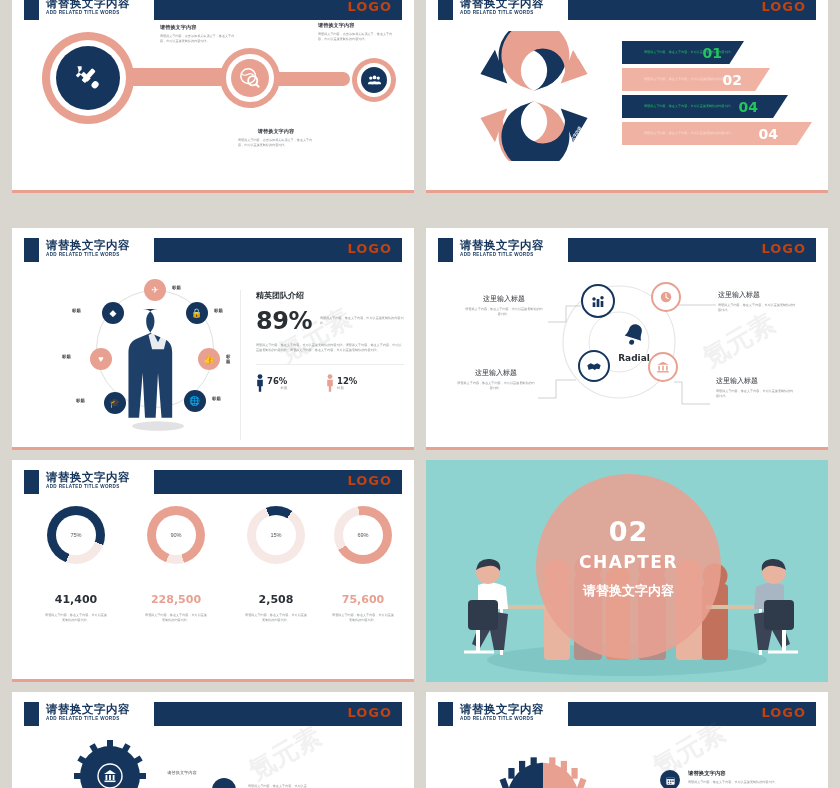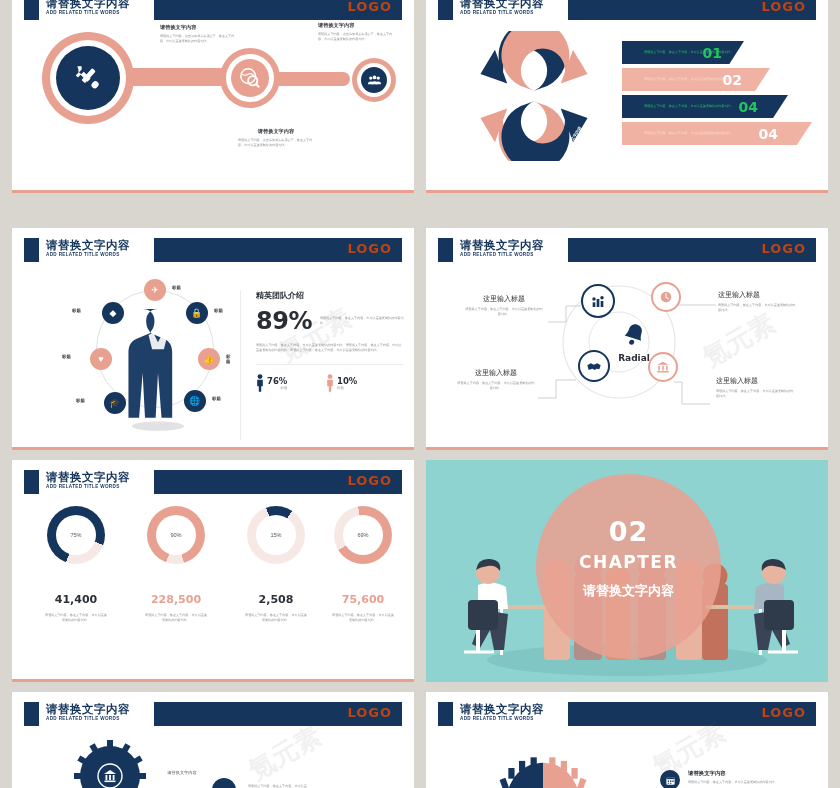--- a/index.html
+++ b/index.html
@@ -243,21 +243,21 @@
             <div style="font-size:8.5px; font-weight:bold; color:#2b3036; font-family:'DejaVu Sans',sans-serif;">76%</div>
             <div style="font-size:3.4px; color:#9a9ea2;">标题</div>
           </div>
         </div>
         <div style="display:flex; align-items:center; width:70px;">
           <svg width="8" height="18" viewBox="0 0 10 22">
               <circle cx="5" cy="3" r="3" fill="#e8a191"></circle>
               <path d="M1.5 7 h7 v8 h-2 v7 h-3 v-7 h-2z" fill="#e8a191"></path>
             </svg>
           <div style="margin-left:3px;">
-            <div style="font-size:8.5px; font-weight:bold; color:#2b3036; font-family:'DejaVu Sans',sans-serif;">10%</div>
+            <div style="font-size:8.5px; font-weight:bold; color:#2b3036; font-family:'DejaVu Sans',sans-serif;">12%</div>
             <div style="font-size:3.4px; color:#9a9ea2;">标题</div>
           </div>
         </div>
       </div>
     </div>
   </div>
 
   <div class="slide" style="left:426px; top:228px; width:402px; height:222px;">
     <div class="hdr">
       <div class="hdr-bar"></div>

